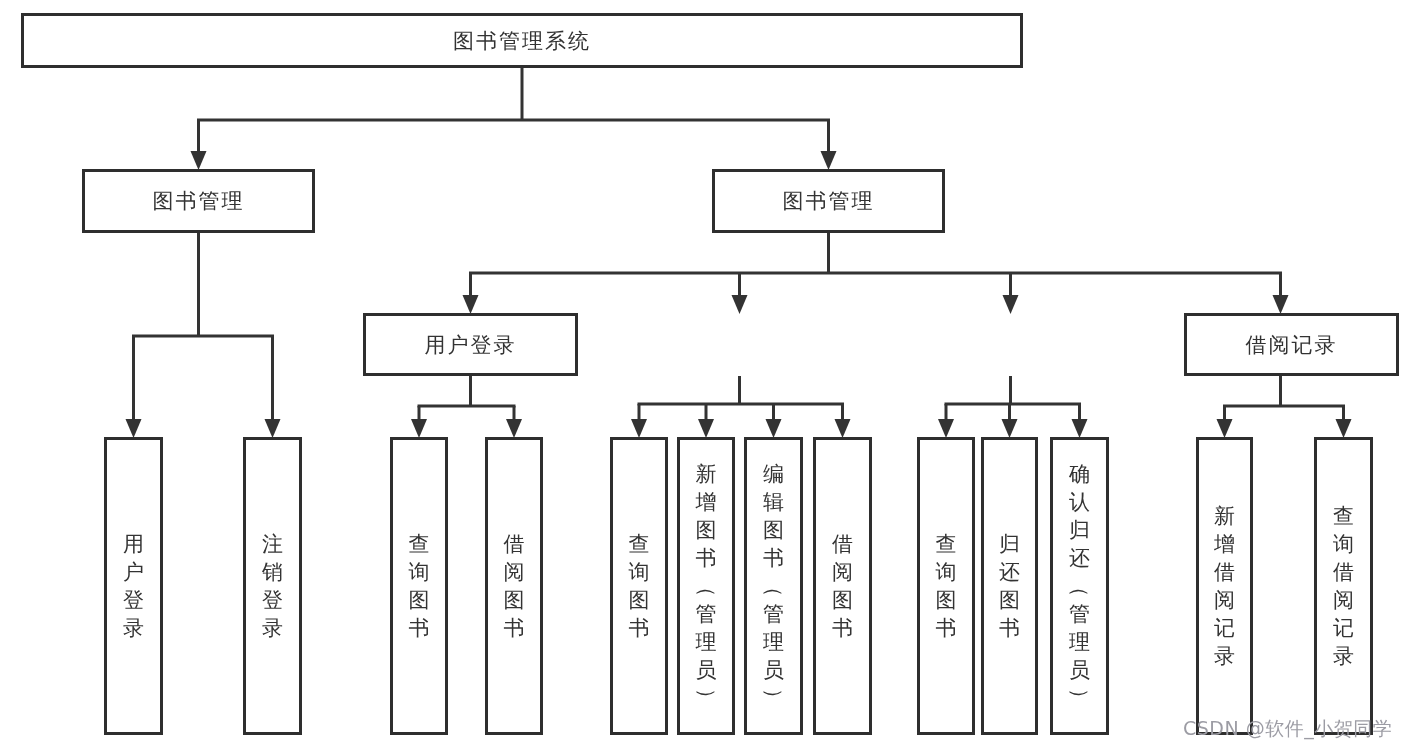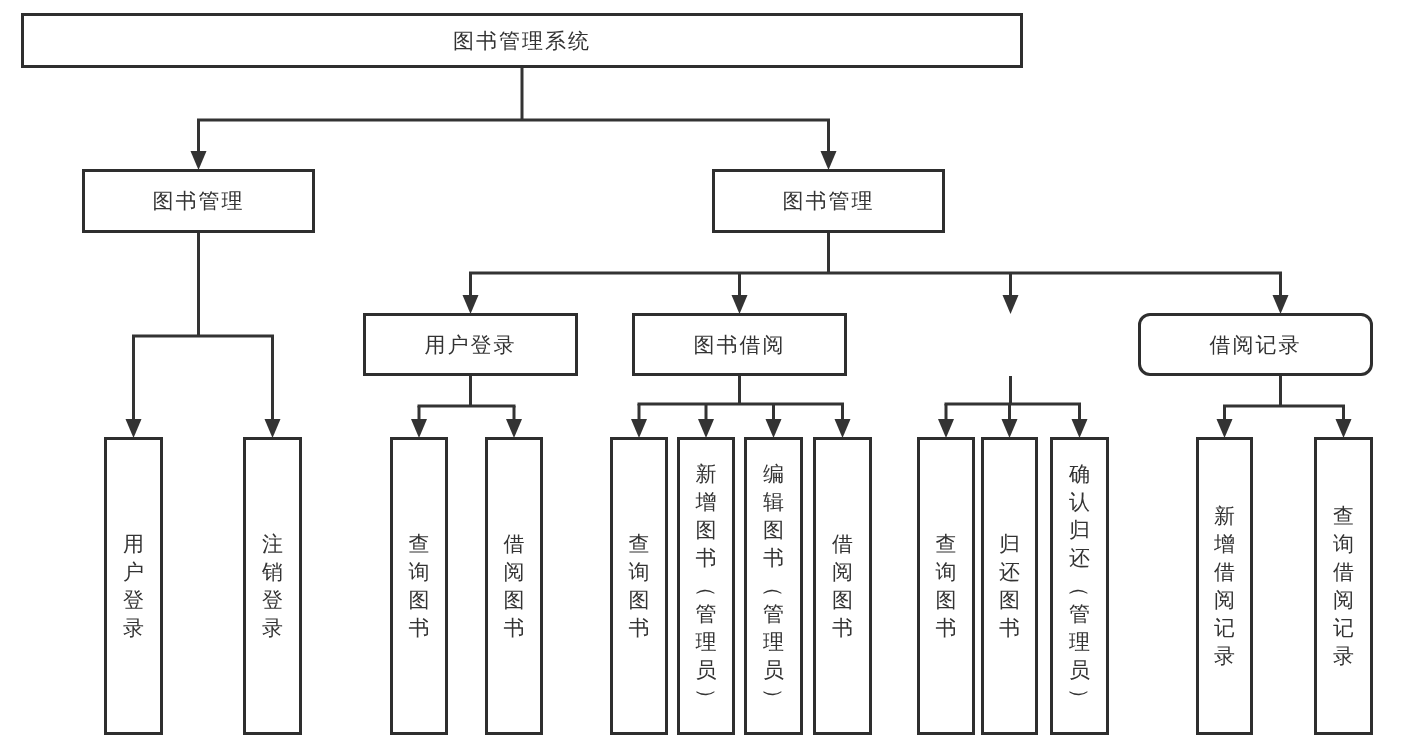--- a/index.html
+++ b/index.html
@@ -113,36 +113,34 @@
       <line x1="1079.5" y1="404" x2="1079.5" y2="421" stroke="#333333" stroke-width="3"></line>
       <polygon points="1071.5,419 1087.5,419 1079.5,438" fill="#333333"></polygon>
       <line x1="1280.5" y1="376" x2="1280.5" y2="406" stroke="#333333" stroke-width="3"></line>
       <line x1="1223" y1="406" x2="1345" y2="406" stroke="#333333" stroke-width="3"></line>
       <line x1="1224.5" y1="406" x2="1224.5" y2="421" stroke="#333333" stroke-width="3"></line>
       <polygon points="1216.5,419 1232.5,419 1224.5,438" fill="#333333"></polygon>
       <line x1="1343.5" y1="406" x2="1343.5" y2="421" stroke="#333333" stroke-width="3"></line>
       <polygon points="1335.5,419 1351.5,419 1343.5,438" fill="#333333"></polygon>
     </svg>
 
+  <div class="watermark">CSDN @软件_小贺同学</div>
 <div class="node" style="left: 21px; top: 13px; width: 1002px; height: 55px;">
       <span class="label">图书管理系统</span>
     </div>
     <div class="node" style="left: 82px; top: 169px; width: 233px; height: 64px;">
       <span class="label">图书管理</span>
     </div>
     <div class="node" style="left: 712px; top: 169px; width: 233px; height: 64px;">
       <span class="label">图书管理</span>
     </div>
     <div class="node" style="left: 363px; top: 313px; width: 215px; height: 63px;">
       <span class="label">用户登录</span>
     </div>
-    <div class="node" style="left: 632px; top: 313px; width: 215px; height: 63px;">
-      <span class="label">图书借阅</span>
-    </div>
-    <div class="node" style="left: 1138px; top: 313px; width: 235px; height: 63px; border-radius: 12px;">
+    <div class="node" style="left: 1184px; top: 313px; width: 215px; height: 63px;">
       <span class="label">借阅记录</span>
     </div>
     <div class="node node-v" style="left: 104px; top: 437px; width: 59px; height: 298px;">
       <span class="label">
         <span class="ch">用</span>
         <span class="ch">户</span>
         <span class="ch">登</span>
         <span class="ch">录</span>
       </span>
     </div>

